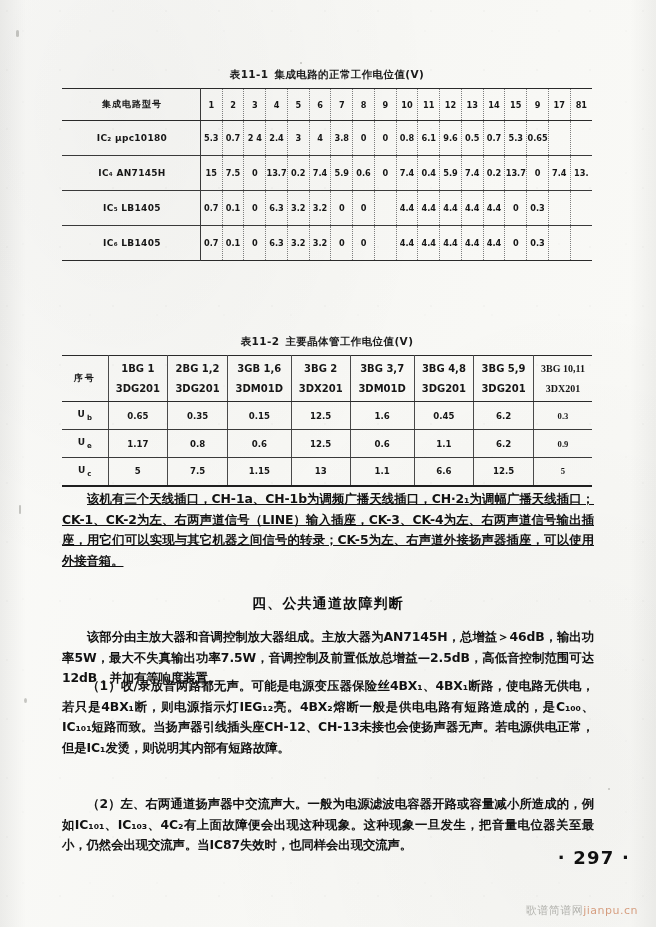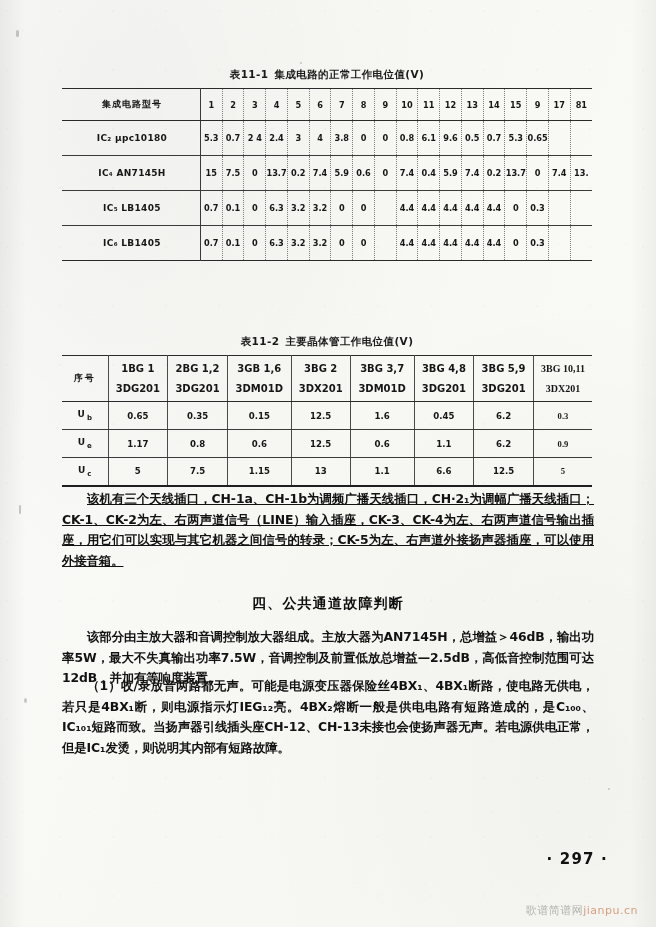--- a/index.html
+++ b/index.html
@@ -147,23 +147,23 @@
     font-size: 11.5px;
     font-weight: 700;
     letter-spacing: .5px;
     color: #141414;
     text-indent: 25px;
     width: 532px;
   }
 
   .page-num {
     position: absolute;
-    right: 48px;
+    right: 26px;
     bottom: 58px;
-    font-size: 15px;
+    font-size: 18px;
     font-weight: 700;
     letter-spacing: 1.2px;
     color: #111;
   }
 
   
   .watermark {
     position: absolute;
     right: 18px;
     bottom: 8px;
@@ -393,20 +393,23 @@
 
   <div class="body-text" style="top:627px;">
     <p class="para">该部分由主放大器和音调控制放大器组成。主放大器为AN7145H，总增益＞46dB，输出功率5W，最大不失真输出功率7.5W，音调控制及前置低放总增益—2.5dB，高低音控制范围可达12dB，并加有等响度装置。</p>
   </div>
 
 
   <div class="body-text" style="top:676px;">
     <p class="para">（1）收/录放音两路都无声。可能是电源变压器保险丝4BX₁、4BX₁断路，使电路无供电，若只是4BX₁断，则电源指示灯IEG₁₂亮。4BX₂熔断一般是供电电路有短路造成的，是C₁₀₀、IC₁₀₁短路而致。当扬声器引线插头座CH-12、CH-13未接也会使扬声器无声。若电源供电正常，但是IC₁发烫，则说明其内部有短路故障。</p>
   </div>
 
+  <div class="body-text" style="top:794px;">
+    <p class="para">（2）左、右两通道扬声器中交流声大。一般为电源滤波电容器开路或容量减小所造成的，例如IC₁₀₁、IC₁₀₃、4C₂有上面故障便会出现这种现象。这种现象一旦发生，把音量电位器关至最小，仍然会出现交流声。当IC87失效时，也同样会出现交流声。</p>
+  </div>
 
   <div class="page-num">· 297 ·</div>
 
   <div class="watermark">
     <span class="wm-cn">歌谱简谱网</span><span class="wm-en">jianpu.cn</span>
   </div>
 
 </div>
 
 </body></html>

